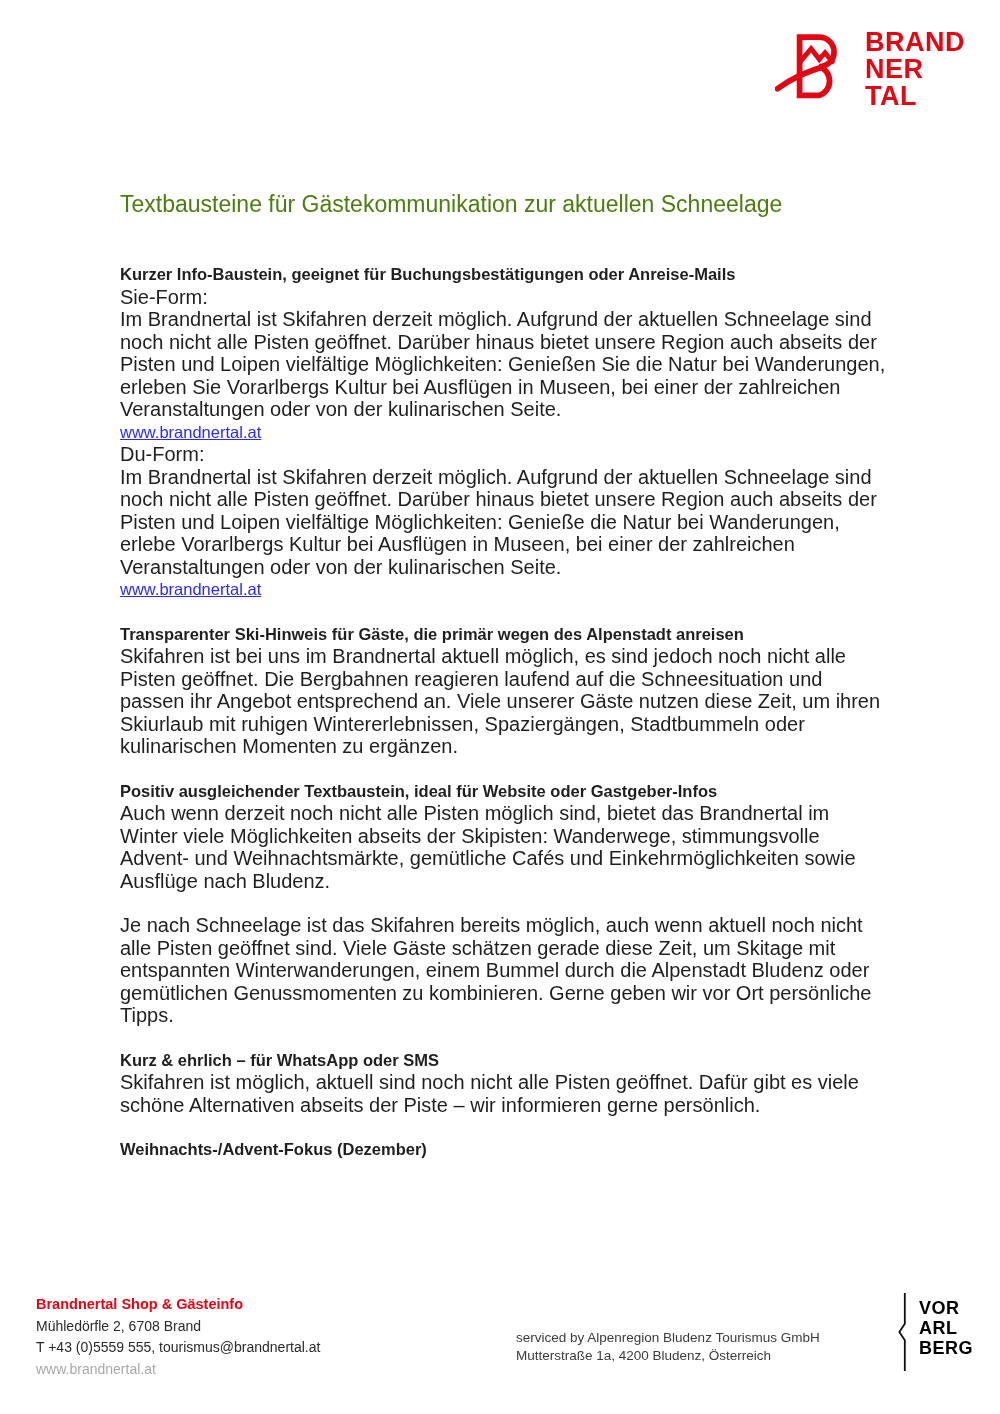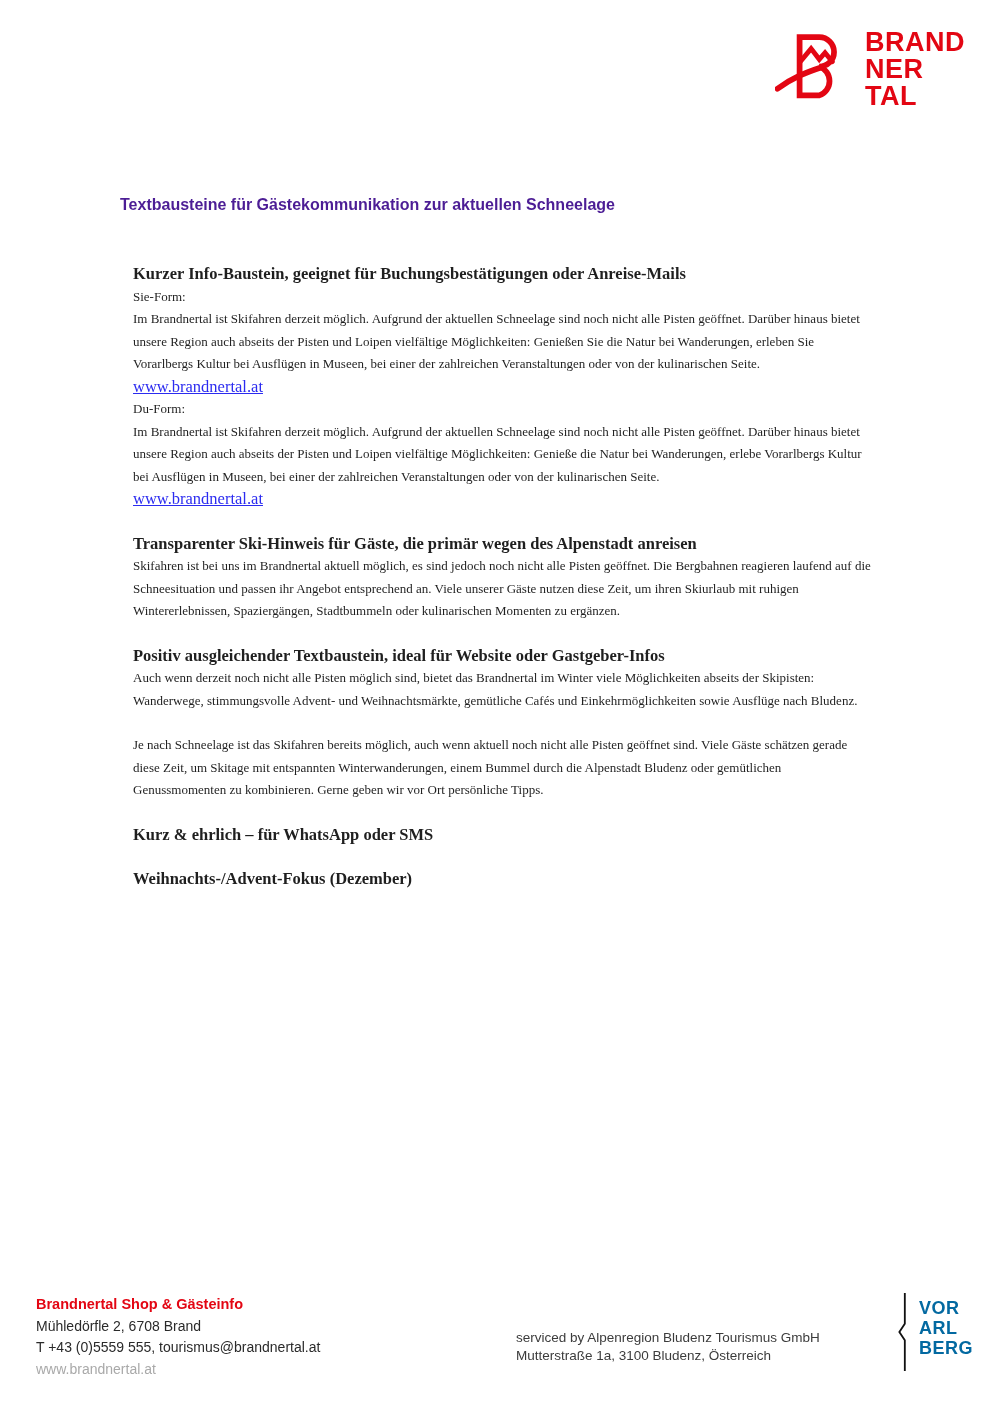--- a/index.html
+++ b/index.html
@@ -12,34 +12,34 @@
     color:#1f1f1f;
     overflow:hidden;
   }
   
   .brand-logo{position:absolute;left:775px;top:24px;display:flex;align-items:flex-start;gap:8px;}
   .brand-logo svg{width:82px;height:82px;display:block;}
   .brand-wordmark{color:#E30613;font-weight:800;font-size:27px;line-height:27px;letter-spacing:.5px;margin-top:5px;}
   .brand-wordmark div{white-space:nowrap;}
   
   .content{position:absolute;left:120px;top:190px;width:766px;}
-  .page-title{font-size:16px;font-weight:700;line-height:29px;margin:0 0 44px 0;color:#4c1d95;}
-  .sec{margin:13px;font-family:Liberation Serif, serif;}
+  .page-title{font-size:23px;font-weight:400;line-height:29px;margin:0 0 44px 0;color:#4d7c0f;}
+  .sec{margin:0;}
   .sec + .sec{margin-top:22px;}
   .h{font-weight:700;font-size:16.5px;line-height:22.5px;margin:0;}
-  .p{font-size:13px;line-height:22.5px;margin:0;}
+  .p{font-size:20px;line-height:22.5px;margin:0;}
   .link{color:#2B2BF0;text-decoration:underline;font-size:16.5px;line-height:22.5px;display:inline-block;cursor:pointer;}
   
   .footer-left{position:absolute;left:36px;top:1294px;font-size:14px;line-height:21.5px;color:#2a2a2a;}
   .footer-left .t{color:#E30613;font-weight:700;font-size:14.5px;}
   .footer-left .muted{color:#a9a9a9;}
   .footer-center{position:absolute;left:516px;top:1329px;font-size:13.5px;line-height:18px;color:#3c3c3c;}
   .vlbg{position:absolute;left:896px;top:1292px;display:flex;gap:9px;}
   .vlbg svg{width:14px;height:80px;display:block;}
-  .vlbg .txt{font-weight:800;font-size:18px;line-height:20px;letter-spacing:.5px;color:#0369a1;margin-top:6px;}
+  .vlbg .txt{font-weight:800;font-size:18px;line-height:20px;letter-spacing:.5px;color:#000000;margin-top:6px;}
 </style>
 </head>
 <body>
 
 <div class="page">
 
   <div class="brand-logo">
     <span>
       <svg viewBox="0 0 100 100" fill="none" stroke="#E30613" stroke-width="7" stroke-linecap="round" stroke-linejoin="miter">
         <path d="M30 87 L30 16 L54 16 A18 18 0 0 1 54 52 A18.5 18.5 0 0 1 54 87 Z"></path>
@@ -76,37 +76,38 @@
       <div class="h">Positiv ausgleichender Textbaustein, ideal für Website oder Gastgeber-Infos</div>
       <div class="p">Auch wenn derzeit noch nicht alle Pisten möglich sind, bietet das Brandnertal im Winter viele Möglichkeiten abseits der Skipisten: Wanderwege, stimmungsvolle Advent- und Weihnachtsmärkte, gemütliche Cafés und Einkehrmöglichkeiten sowie Ausflüge nach Bludenz.</div>
     </div>
 
     <div class="sec">
       <div class="p">Je nach Schneelage ist das Skifahren bereits möglich, auch wenn aktuell noch nicht alle Pisten geöffnet sind. Viele Gäste schätzen gerade diese Zeit, um Skitage mit entspannten Winterwanderungen, einem Bummel durch die Alpenstadt Bludenz oder gemütlichen Genussmomenten zu kombinieren. Gerne geben wir vor Ort persönliche Tipps.</div>
     </div>
 
     <div class="sec">
       <div class="h">Kurz &amp; ehrlich – für WhatsApp oder SMS</div>
+      <div class="p">Skifahren ist möglich, aktuell sind noch nicht alle Pisten geöffnet. Dafür gibt es viele schöne Alternativen abseits der Piste – wir informieren gerne persönlich.</div>
     </div>
 
     <div class="sec">
       <div class="h">Weihnachts-/Advent-Fokus (Dezember)</div>
     </div>
   </div>
 
   <div class="footer-left">
     <div class="t">Brandnertal Shop &amp; Gästeinfo</div>
     <div>Mühledörfle 2, 6708 Brand</div>
     <div>T +43 (0)5559 555, tourismus@brandnertal.at</div>
     <div class="muted">www.brandnertal.at</div>
   </div>
 
   <div class="footer-center">
     <div>serviced by Alpenregion Bludenz Tourismus GmbH</div>
-    <div>Mutterstraße 1a, 3100 Bludenz, Österreich</div>
+    <div>Mutterstraße 1a, 4200 Bludenz, Österreich</div>
   </div>
 
   <div class="vlbg">
     <span>
       <svg viewBox="0 0 14 88" fill="none" stroke="#111111" stroke-width="2" stroke-linejoin="miter">
         <path d="M9 1 L9 35 L3 44 L9 53 L9 87"></path>
       </svg>
     </span>
     <div class="txt">
       <div>VOR</div>

